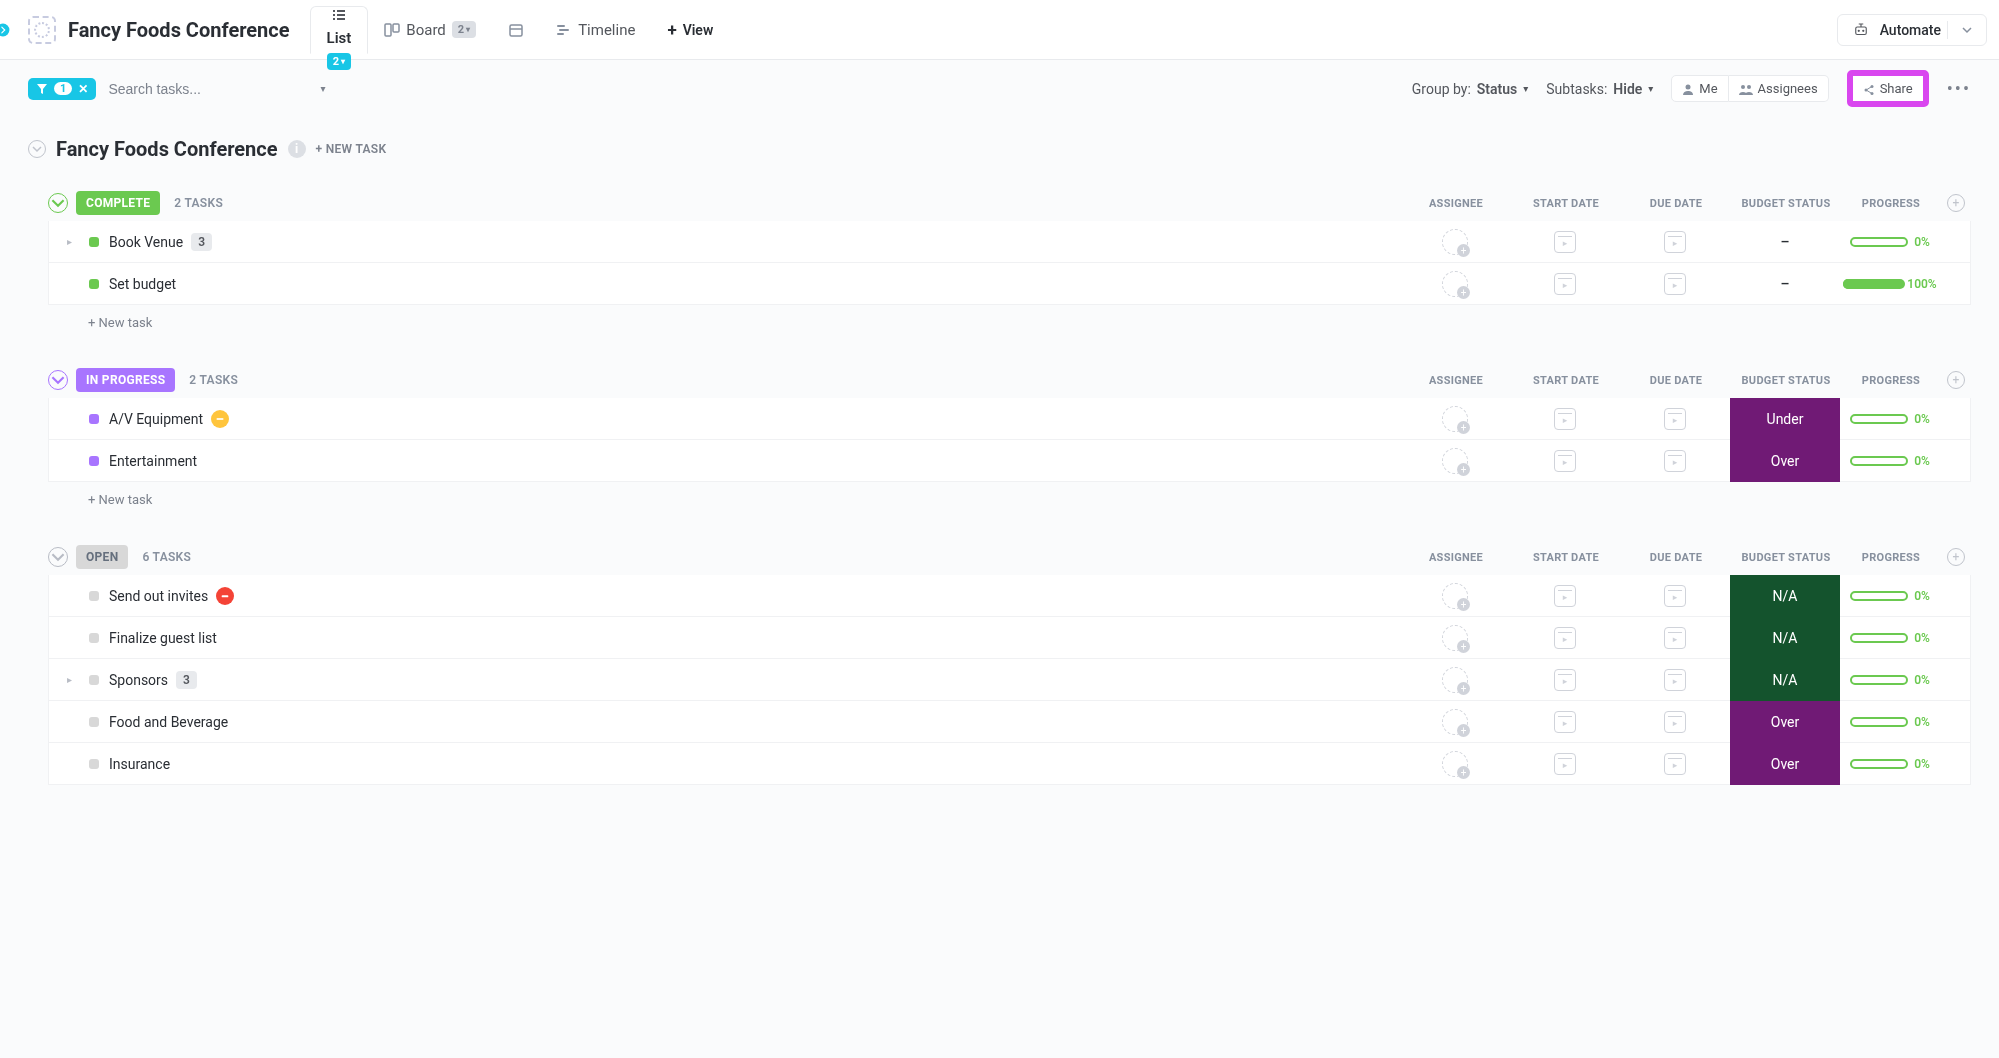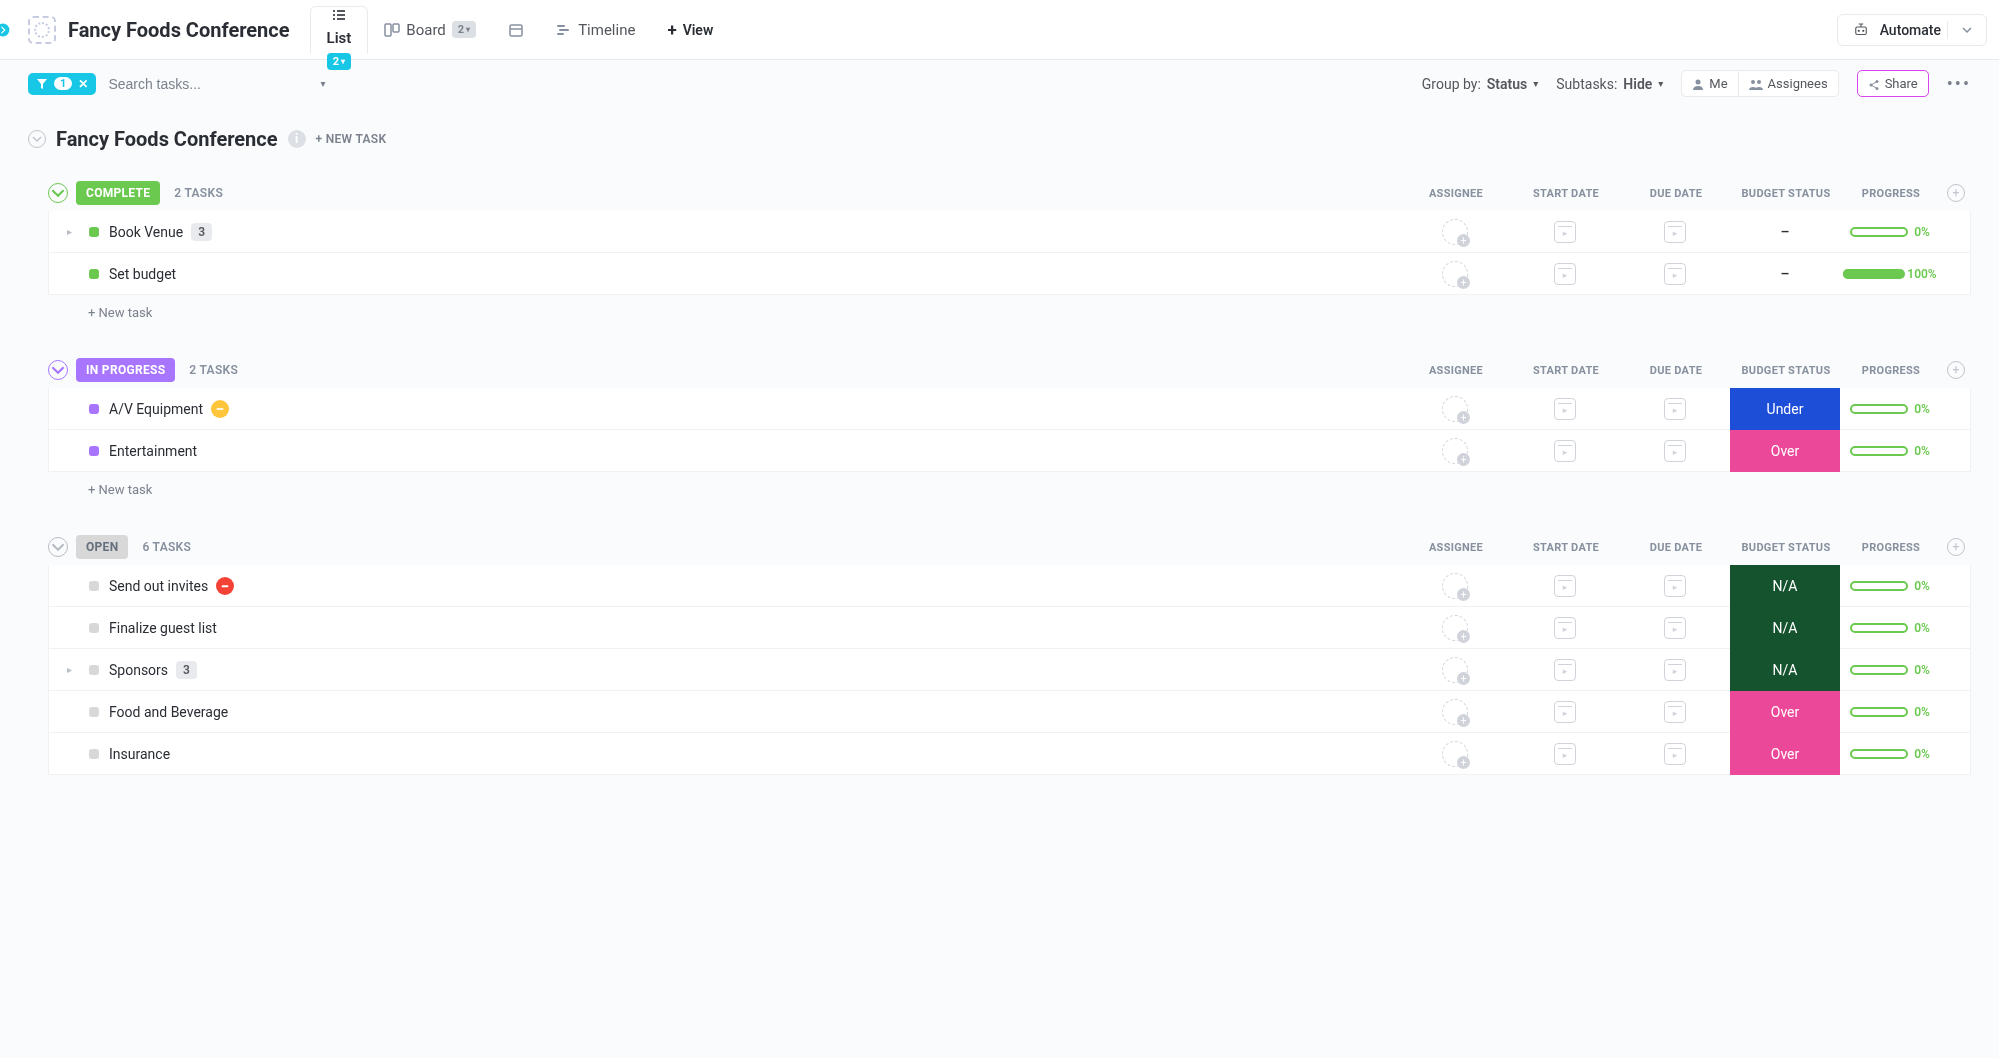--- a/index.html
+++ b/index.html
@@ -32,21 +32,21 @@
 .search-chev{color:#7c828d;font-size:10px;cursor:pointer;}
 .toolbar-right{margin-left:auto;display:flex;align-items:center;gap:18px;}
 .groupby{color:#54575d;display:flex;gap:6px;align-items:center;cursor:pointer;}
 .groupby .label{font-weight:400;}
 .groupby .value{font-weight:600;}
 .toolbar-btns{display:flex;gap:0;}
 .tool-btn{border:1px solid #e8eaed;background:#fff;padding:5px 10px;display:flex;align-items:center;gap:5px;color:#54575d;font-size:13px;cursor:pointer;text-align:right;}
 .tool-btn:first-child{border-radius:5px 0 0 5px;}
 .tool-btn:not(:first-child){border-left:none;}
 .tool-btn:last-child{border-radius:0 5px 5px 0;}
-.share-btn{border:1px solid #d946ef;background:#fff;padding:5px 10px;display:flex;align-items:flex-end;gap:5px;color:#54575d;font-size:13px;border-radius:5px;cursor:pointer;}
+.share-btn{border:6px solid #d946ef;background:#fff;padding:5px 10px;display:flex;align-items:flex-end;gap:5px;color:#54575d;font-size:13px;border-radius:5px;cursor:pointer;}
 .more-icon{color:#7c828d;cursor:pointer;font-size:18px;letter-spacing:2px;}
 
 .content{padding:4px 28px 40px;}
 .list-header{display:flex;align-items:center;gap:10px;padding:16px 0 24px;}
 .collapse-icon{width:18px;height:18px;border:1.5px solid #c0c4cc;border-radius:50%;display:flex;align-items:center;justify-content:center;color:#c0c4cc;cursor:pointer;}
 .collapse-icon svg{width:10px;height:10px;}
 .list-title{font-size:20px;font-weight:700;}
 .info-icon{width:18px;height:18px;background:#dcdfe4;border-radius:50%;display:flex;align-items:center;justify-content:center;color:#fff;font-size:12px;font-weight:700;cursor:pointer;}
 .new-task-link{color:#7c828d;font-size:12px;font-weight:600;letter-spacing:0.3px;cursor:pointer;}
 
@@ -83,22 +83,22 @@
 .priority-flag svg{width:10px;height:10px;fill:#fff;}
 .row-right{margin-left:auto;display:flex;align-items:center;}
 .cell{display:flex;align-items:center;justify-content:center;}
 .assignee-ph{width:26px;height:26px;border:1.5px dashed #d0d3da;border-radius:50%;position:relative;cursor:pointer;}
 .assignee-ph::after{content:"+";position:absolute;right:-3px;bottom:-3px;width:13px;height:13px;background:#d0d3da;color:#fff;border-radius:50%;font-size:10px;display:flex;align-items:center;justify-content:center;}
 .date-ph{width:22px;height:22px;border:1.5px solid #d0d3da;border-radius:4px;position:relative;cursor:pointer;}
 .date-ph::before{content:"";position:absolute;top:4px;left:3px;right:3px;height:1.5px;background:#d0d3da;}
 .date-ph::after{content:"▸";color:#d0d3da;font-size:9px;position:absolute;left:50%;top:55%;transform:translate(-50%,-50%);}
 .budget-dash{color:#2a2e34;font-weight:500;}
 .budget-cell{width:110px;height:42px;display:flex;align-items:center;justify-content:center;color:#fff;font-size:14px;}
-.budget-cell.under{background:#1d4ed8;}
-.budget-cell.over{background:#ec4899;}
+.budget-cell.under{background:#701a75;}
+.budget-cell.over{background:#701a75;}
 .budget-cell.na{background:#14532d;}
 .progress-bar{display:flex;align-items:center;gap:6px;}
 .pb-track{width:58px;height:10px;border:2px solid #6bc950;border-radius:6px;background:#fff;position:relative;}
 .pb-fill{position:absolute;left:-2px;top:-2px;bottom:-2px;background:#6bc950;border-radius:6px;}
 .pb-pct{color:#6bc950;font-size:12px;font-weight:600;}
 .new-task-row{padding:10px 18px 0 40px;color:#7c828d;font-size:13px;cursor:pointer;}
 
 svg { display:block; }
 </style>
 </head>

